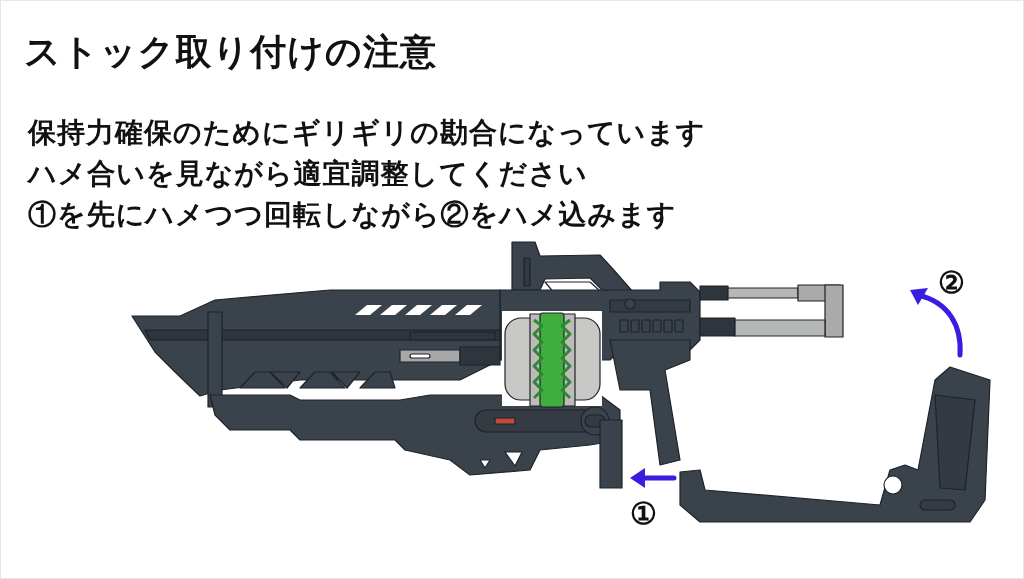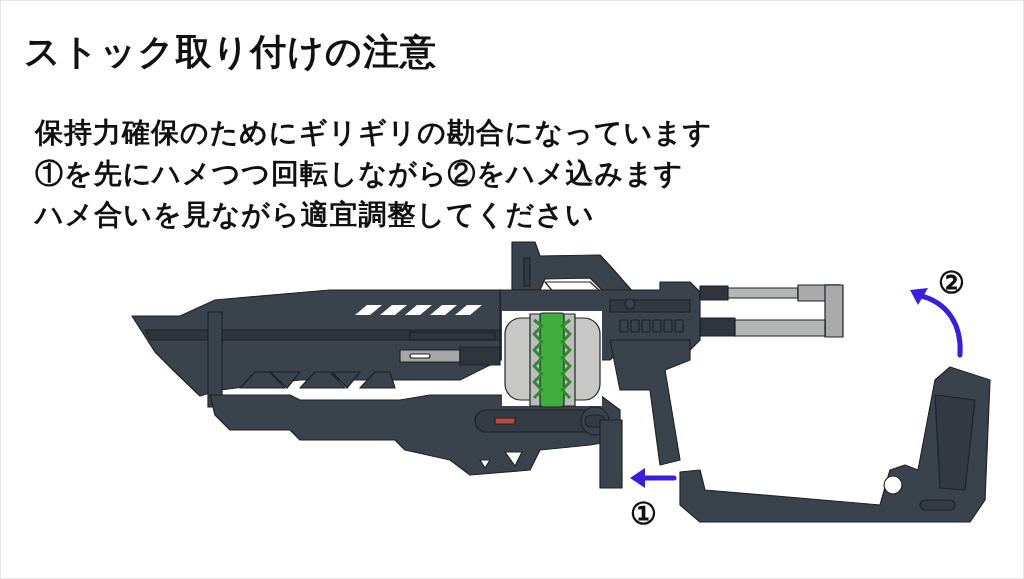--- a/index.html
+++ b/index.html
@@ -13,42 +13,42 @@
       position: absolute; inset: 0;
       border: 1px solid #e6e6e6;
       box-sizing: border-box;
     }
     .title {
       position: absolute; left: 24px; top: 28px;
       font-size: 36px; font-weight: bold; color: #111;
       letter-spacing: 1px; white-space: nowrap;
     }
     .body-text {
-      position: absolute; left: 35px; top: 112px;
+      position: absolute; left: 28px; top: 112px;
       font-size: 28px; font-weight: bold; color: #111;
       line-height: 41px; white-space: nowrap; letter-spacing: 1px;
     }
     .body-text div { height: 41px; }
     .step-label {
       position: absolute; font-size: 30px; font-weight: bold; color: #111;
       font-family: "DejaVu Serif", serif;
     }
     svg.illus { position: absolute; left: 0; top: 0; }
   </style>
 </head>
 <body>
 
 <div class="frame"></div>
 
 <div class="title">ストック取り付けの注意</div>
 
 <div class="body-text">
   <div>保持力確保のためにギリギリの勘合になっています</div>
+  <div>ハメ合いを見ながら適宜調整してください</div>
   <div>①を先にハメつつ回転しながら②をハメ込みます</div>
-  <div>ハメ合いを見ながら適宜調整してください</div>
 </div>
 
 <svg class="illus" width="1024" height="579" viewBox="0 0 1024 579">
   <g stroke="#1e2329" stroke-width="1.2" stroke-linejoin="round">
 
     <g>
       <path d="M512 242 L535 242 L540 256 L600 255 L612 268 L640 300 L612 300 L590 278 L545 279 L540 290 L512 290 Z" fill="#3a424c"></path>
       <path d="M545 282 L590 282 L610 300 L560 300 Z" fill="#ffffff"></path>
       <rect x="524" y="258" width="6" height="28" fill="#323940"></rect>
     </g>

